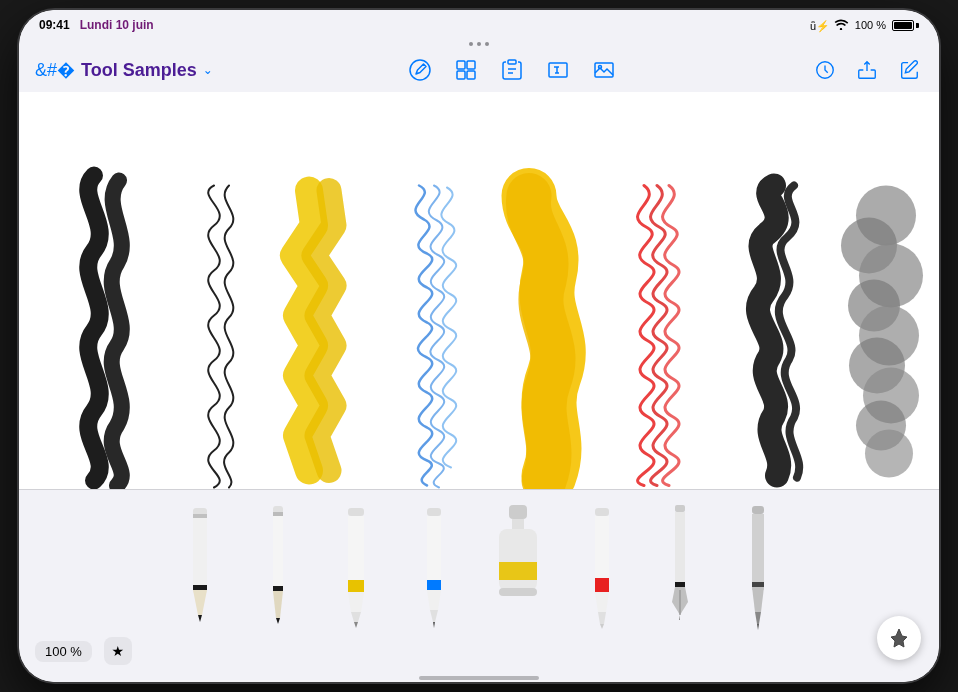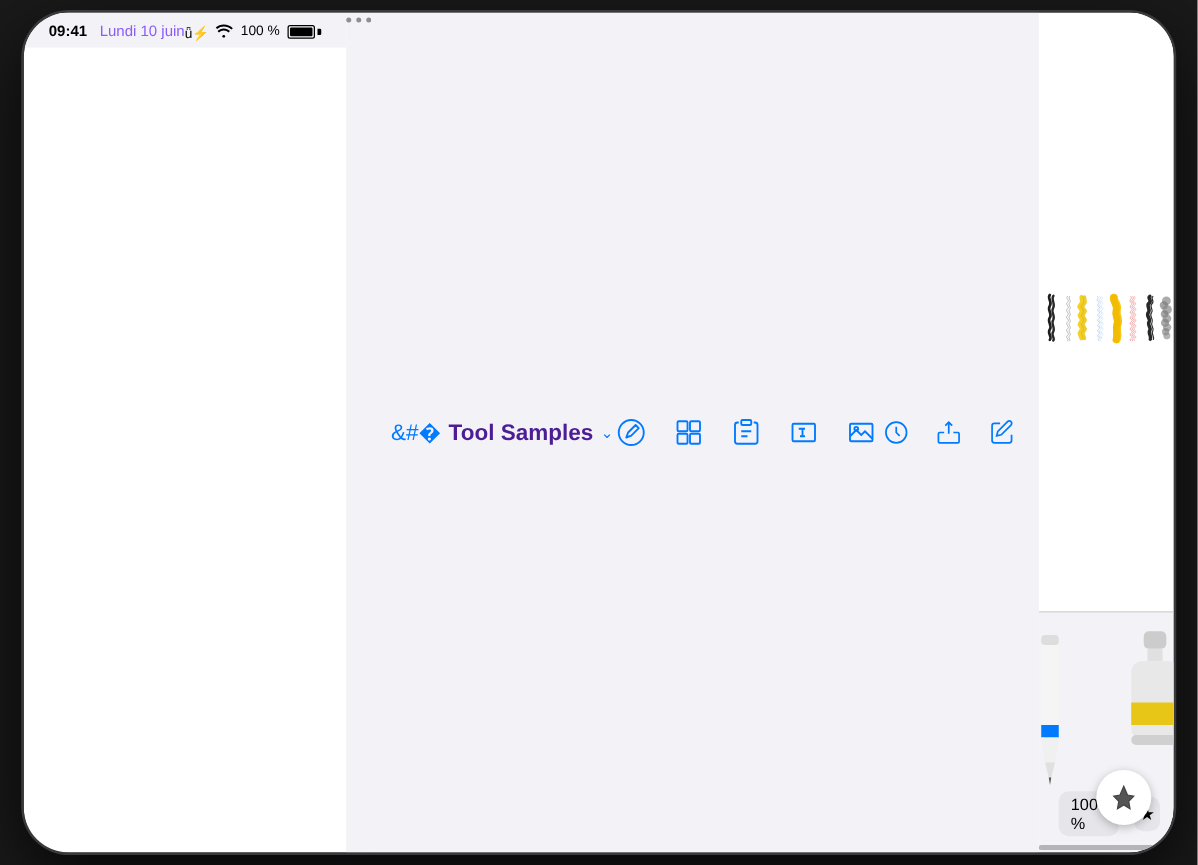--- a/index.html
+++ b/index.html
@@ -24,41 +24,42 @@
       box-shadow: 0 0 0 2px #3a3a3c, 0 20px 60px rgba(0,0,0,0.8);
     }
 
     .screen {
       width: 100%;
       height: 100%;
       background: #fff;
       border-radius: 34px;
       overflow: hidden;
       display: flex;
-      flex-direction: row;
+      flex-direction: column;
     }
 
     
     .status-bar {
       display: flex;
       align-items: center;
       justify-content: space-between;
       padding: 6px 20px 4px;
       background: #f2f2f7;
       height: 28px;
       flex-shrink: 0;
     }
     .status-time {
       font-size: 12px;
       font-weight: 600;
       color: #000;
     }
     .status-date {
       font-size: 12px;
-      color: #8b5cf6;
+      color: #701a75;
+      font-weight: bold;
     }
     .status-icons {
       display: flex;
       align-items: center;
       gap: 6px;
     }
     .status-icons span {
       font-size: 11px;
       color: #000;
     }

